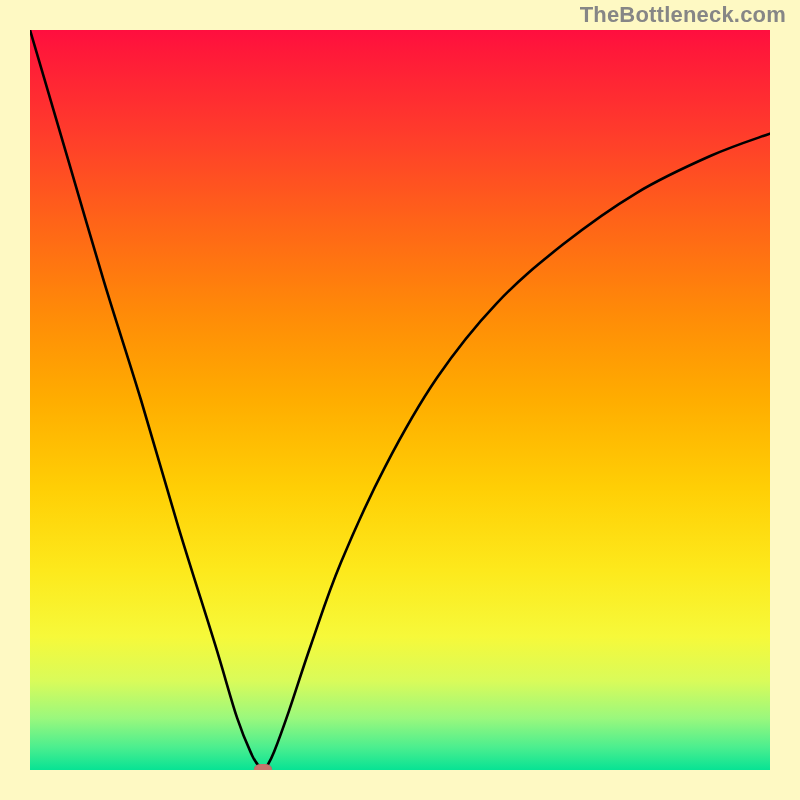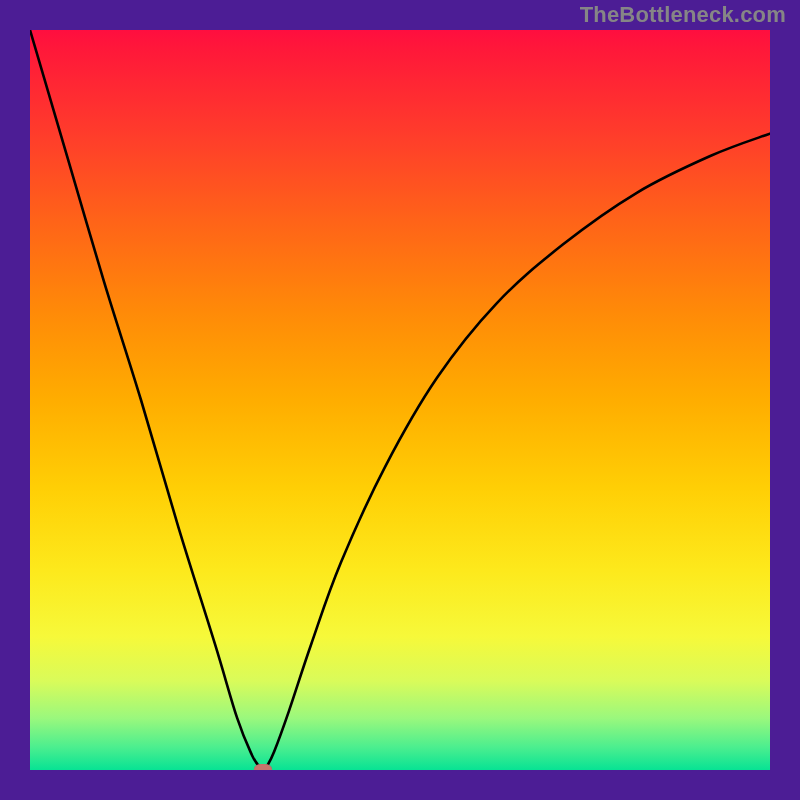--- a/index.html
+++ b/index.html
@@ -7,21 +7,21 @@
     padding: 0;
     width: 800px;
     height: 800px;
     background: #000;
     overflow: hidden;
   }
   .container {
     position: relative;
     width: 800px;
     height: 800px;
-    background: #4c1d95;
+    background: #fef9c3;
   }
   .watermark {
     position: absolute;
     top: 2px;
     right: 14px;
     font-family: Arial, Helvetica, sans-serif;
     font-size: 22px;
     font-weight: 600;
     color: #868686;
     letter-spacing: 0.2px;

